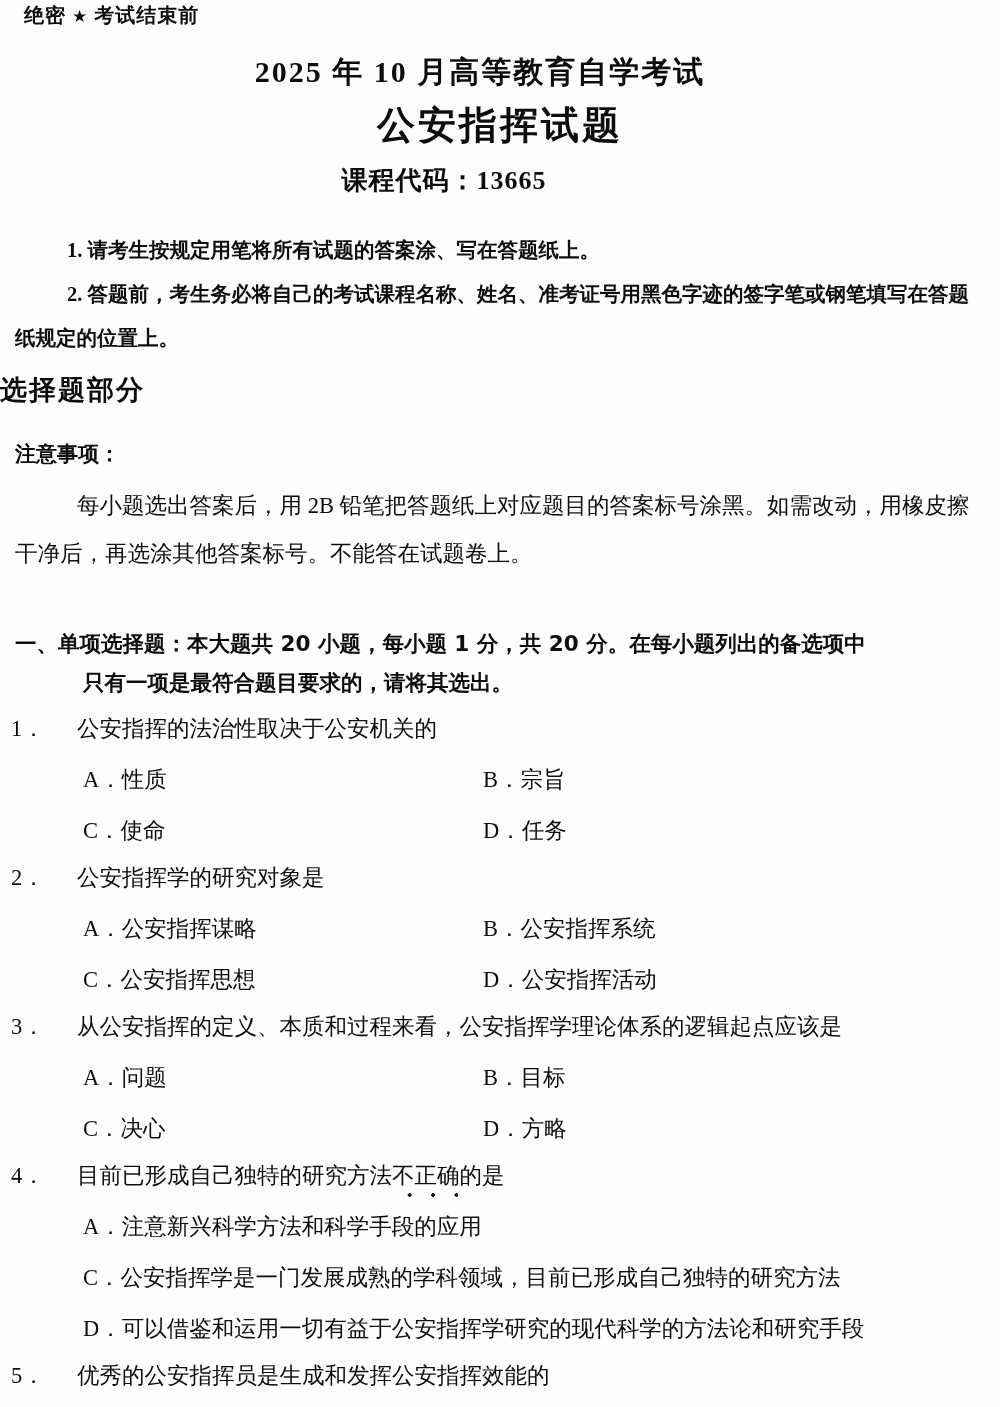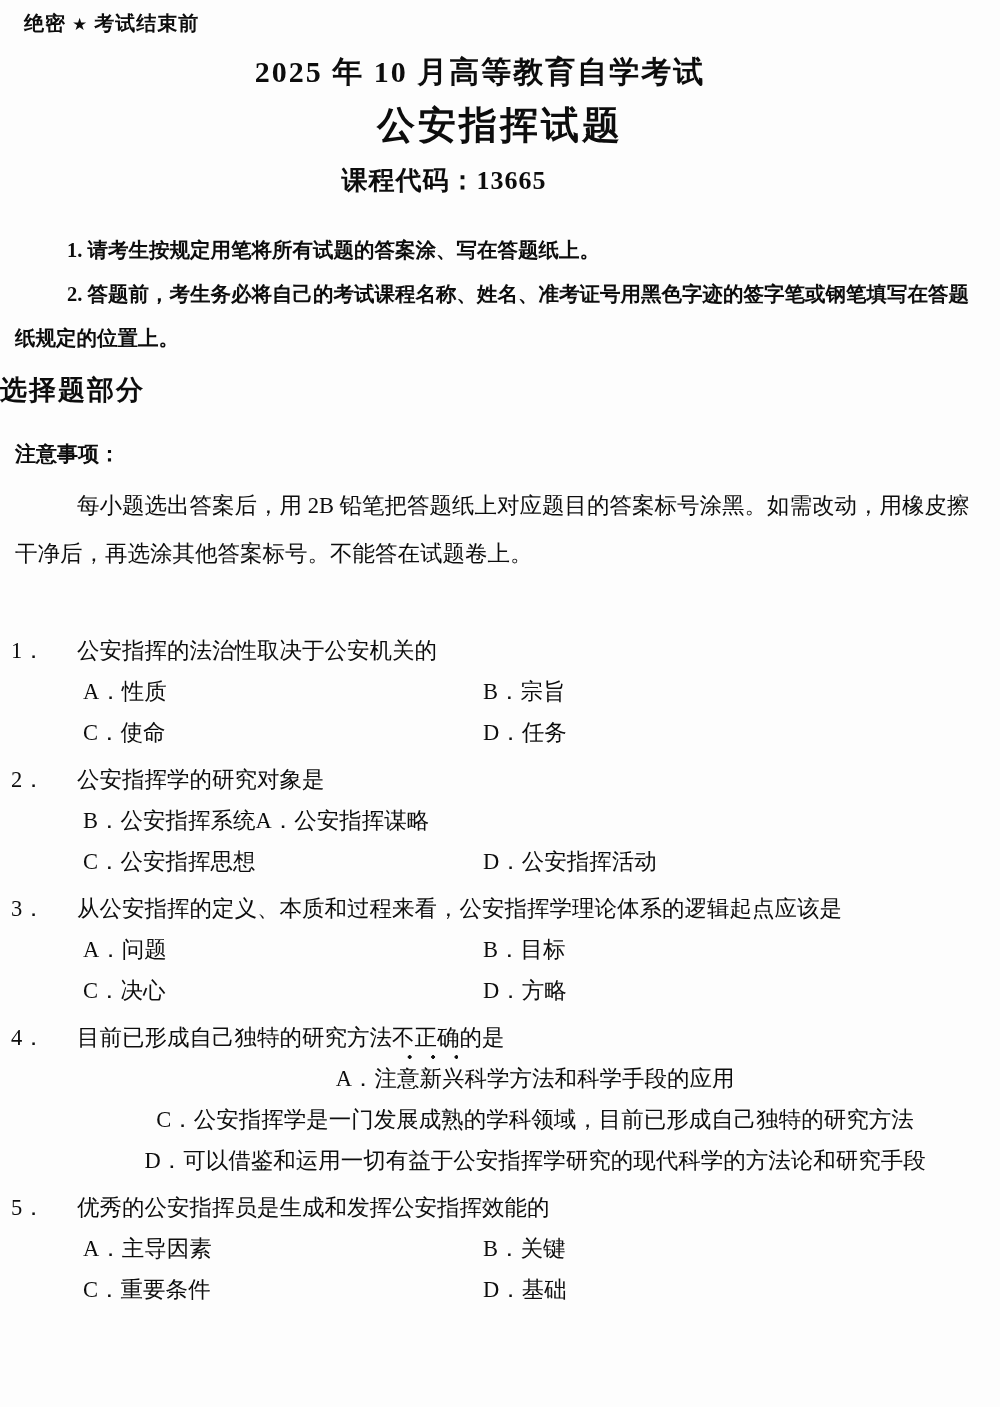--- a/index.html
+++ b/index.html
@@ -21,21 +21,21 @@
     width: 1000px;
     height: 1407px;
     padding: 0;
     box-sizing: border-box;
     background: #fdfdfd;
   }
 
   
   .secrecy {
     position: absolute;
-    top: 10px;
+    top: 2px;
     left: 24px;
     font-family: "DejaVu Sans", "Liberation Sans", sans-serif;
     font-weight: bold;
     font-size: 20px;
     letter-spacing: 1px;
     white-space: nowrap;
   }
   .secrecy .star { margin: 0 6px; font-size: 17px; }
 
   
@@ -174,23 +174,24 @@
     background-repeat: repeat-x;
     background-position: 4px center;
   }
 
   .opt-row {
     display: flex;
     font-size: 22.5px;
     line-height: 41px;
     padding-left: 68px;
   }
-  .opt-row.wide { display: block; text-align: center; }
+  .opt-row.wide { display: block; }
   .opt {
     white-space: nowrap;
+    margin-top: 10px;
   }
   .opt-col-a { width: 400px; flex: none; }
   .opt-col-b { flex: none; }
   .opt-letter {
     display: inline-block;
     min-width: 31px;
   }
 </style>
 </head>
 <body>
@@ -211,42 +212,46 @@
     <p>1. 请考生按规定用笔将所有试题的答案涂、写在答题纸上。</p>
     <p>2. 答题前，考生务必将自己的考试课程名称、姓名、准考证号用黑色字迹的签字笔或钢笔填写在答题纸规定的位置上。</p>
   </div>
 
   <div class="part-heading">选择题部分</div>
 
   <div class="notice-label">注意事项：</div>
   <div class="notice-body">每小题选出答案后，用 2B 铅笔把答题纸上对应题目的答案标号涂黑。如需改动，用橡皮擦干净后，再选涂其他答案标号。不能答在试题卷上。</div>
 
   <div class="qsection">
+    <div class="section-title">
+      <span>一、</span><span>单项选择题：本大题共 20 小题，每小题 1 分，共 20 分。在每小题列出的备选项中</span>
+      <span class="sec-cont">只有一项是最符合题目要求的，请将其选出。</span>
+    </div>
 
     <div class="question">
       <div class="q-stem">
         <span class="q-num">1．</span><span>公安指挥的法治性取决于公安机关的</span>
       </div>
       <div class="opt-row">
         <div class="opt opt-col-a"><span class="opt-letter">A．</span><span>性质</span></div>
         <div class="opt opt-col-b"><span class="opt-letter">B．</span><span>宗旨</span></div>
       </div>
       <div class="opt-row">
         <div class="opt opt-col-a"><span class="opt-letter">C．</span><span>使命</span></div>
         <div class="opt opt-col-b"><span class="opt-letter">D．</span><span>任务</span></div>
       </div>
     </div>
 
     <div class="question">
       <div class="q-stem">
         <span class="q-num">2．</span><span>公安指挥学的研究对象是</span>
       </div>
       <div class="opt-row">
+        <div class="opt opt-col-a"><span class="opt-letter">A．</span><span>公安指挥谋略</span></div>
         <div class="opt opt-col-b"><span class="opt-letter">B．</span><span>公安指挥系统</span></div>
-        <div class="opt opt-col-a"><span class="opt-letter">A．</span><span>公安指挥谋略</span></div>
       </div>
       <div class="opt-row">
         <div class="opt opt-col-a"><span class="opt-letter">C．</span><span>公安指挥思想</span></div>
         <div class="opt opt-col-b"><span class="opt-letter">D．</span><span>公安指挥活动</span></div>
       </div>
     </div>
 
     <div class="question">
       <div class="q-stem">
         <span class="q-num">3．</span><span>从公安指挥的定义、本质和过程来看，公安指挥学理论体系的逻辑起点应该是</span>

